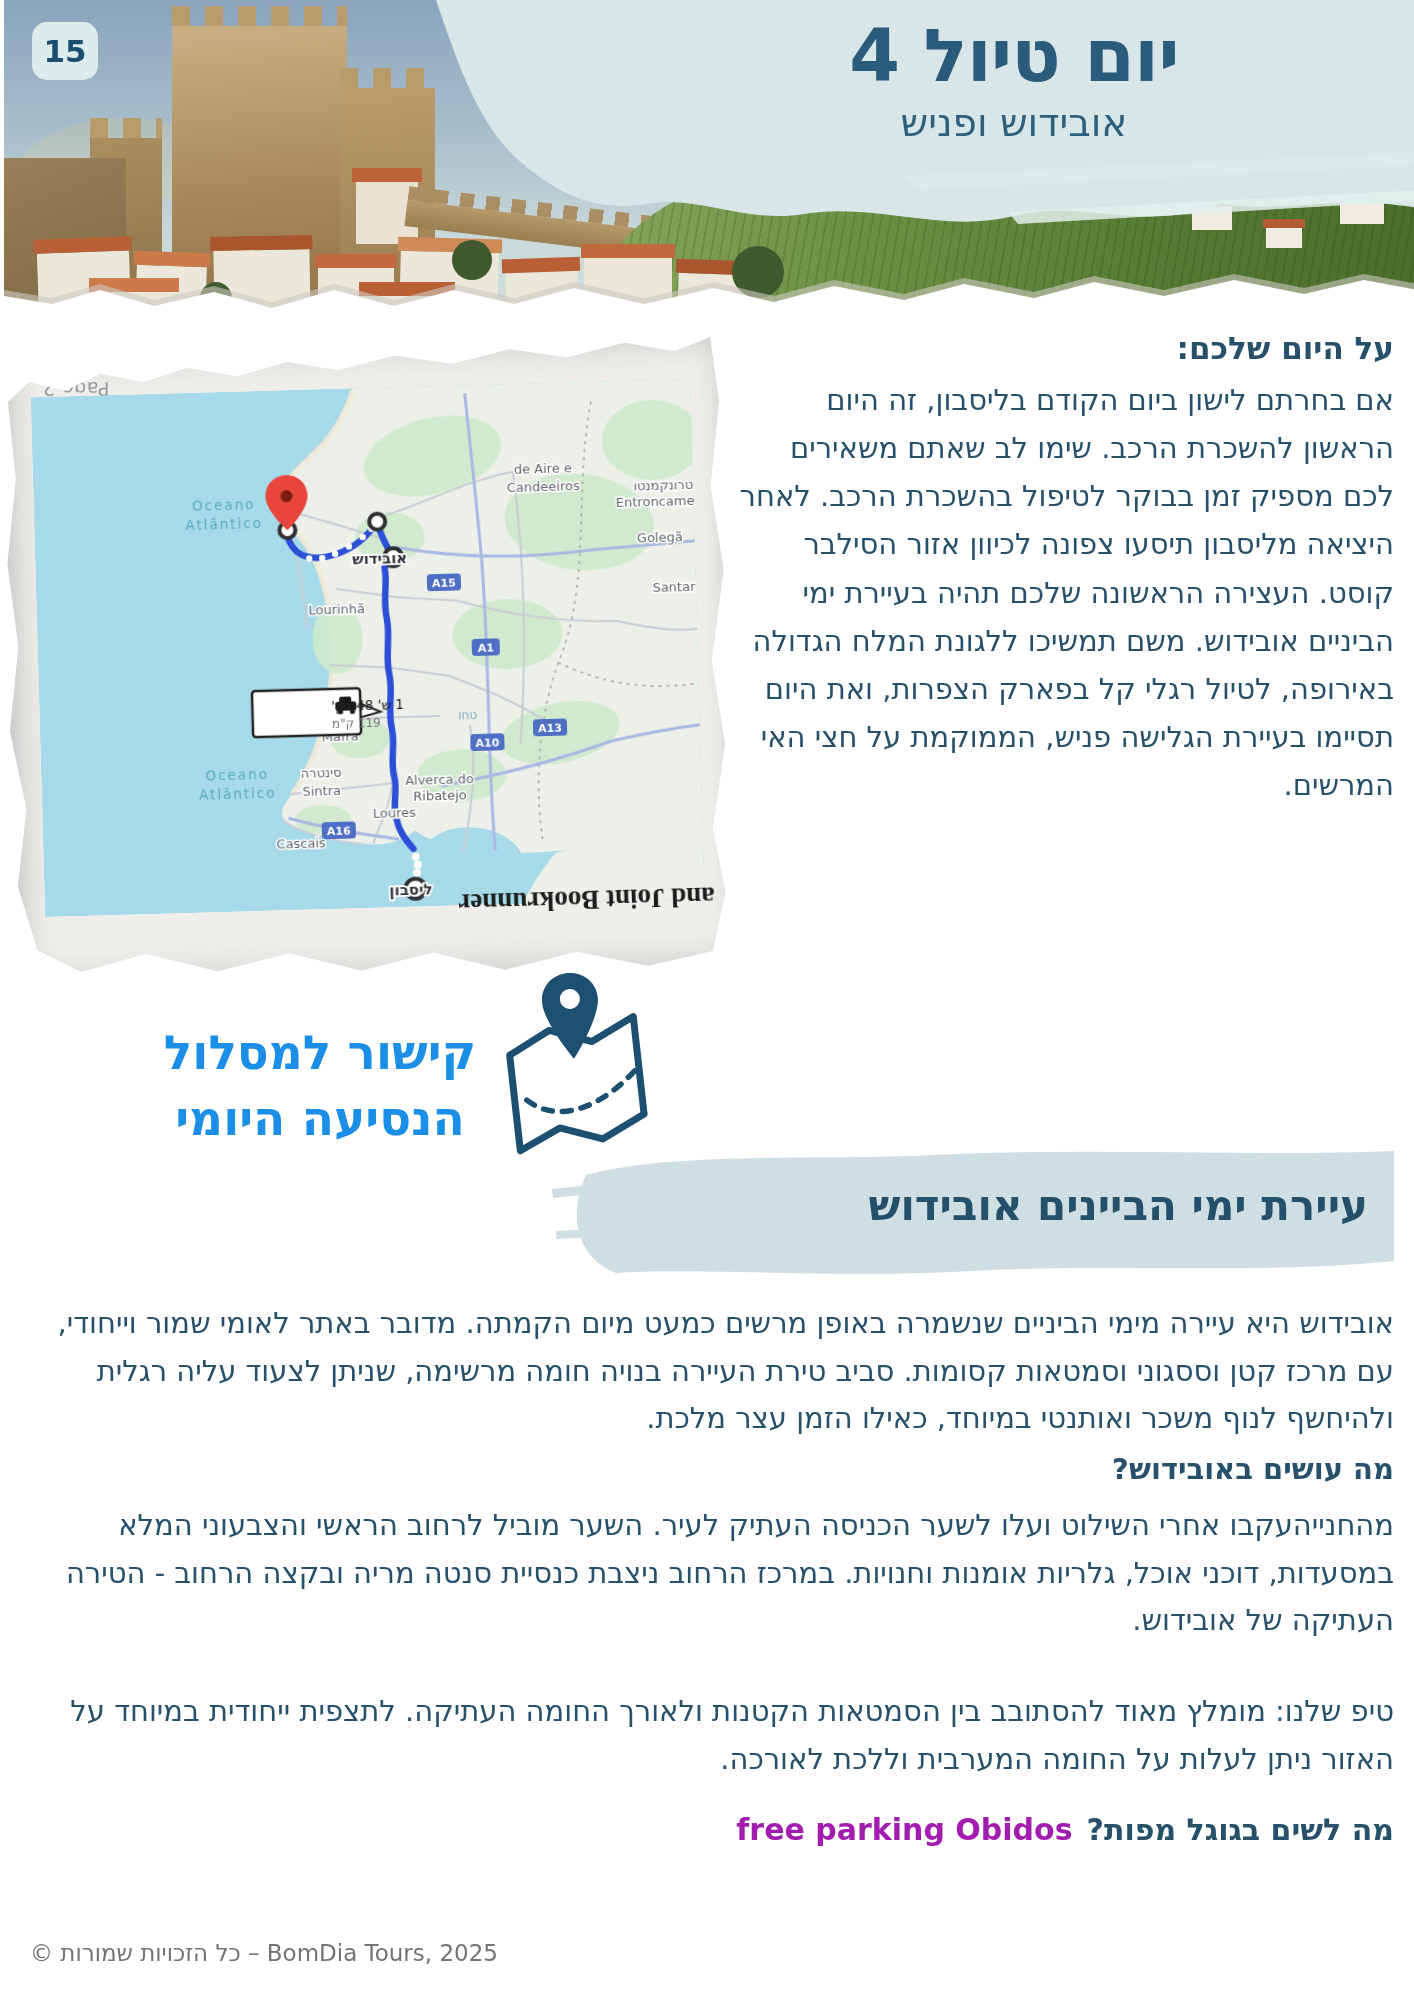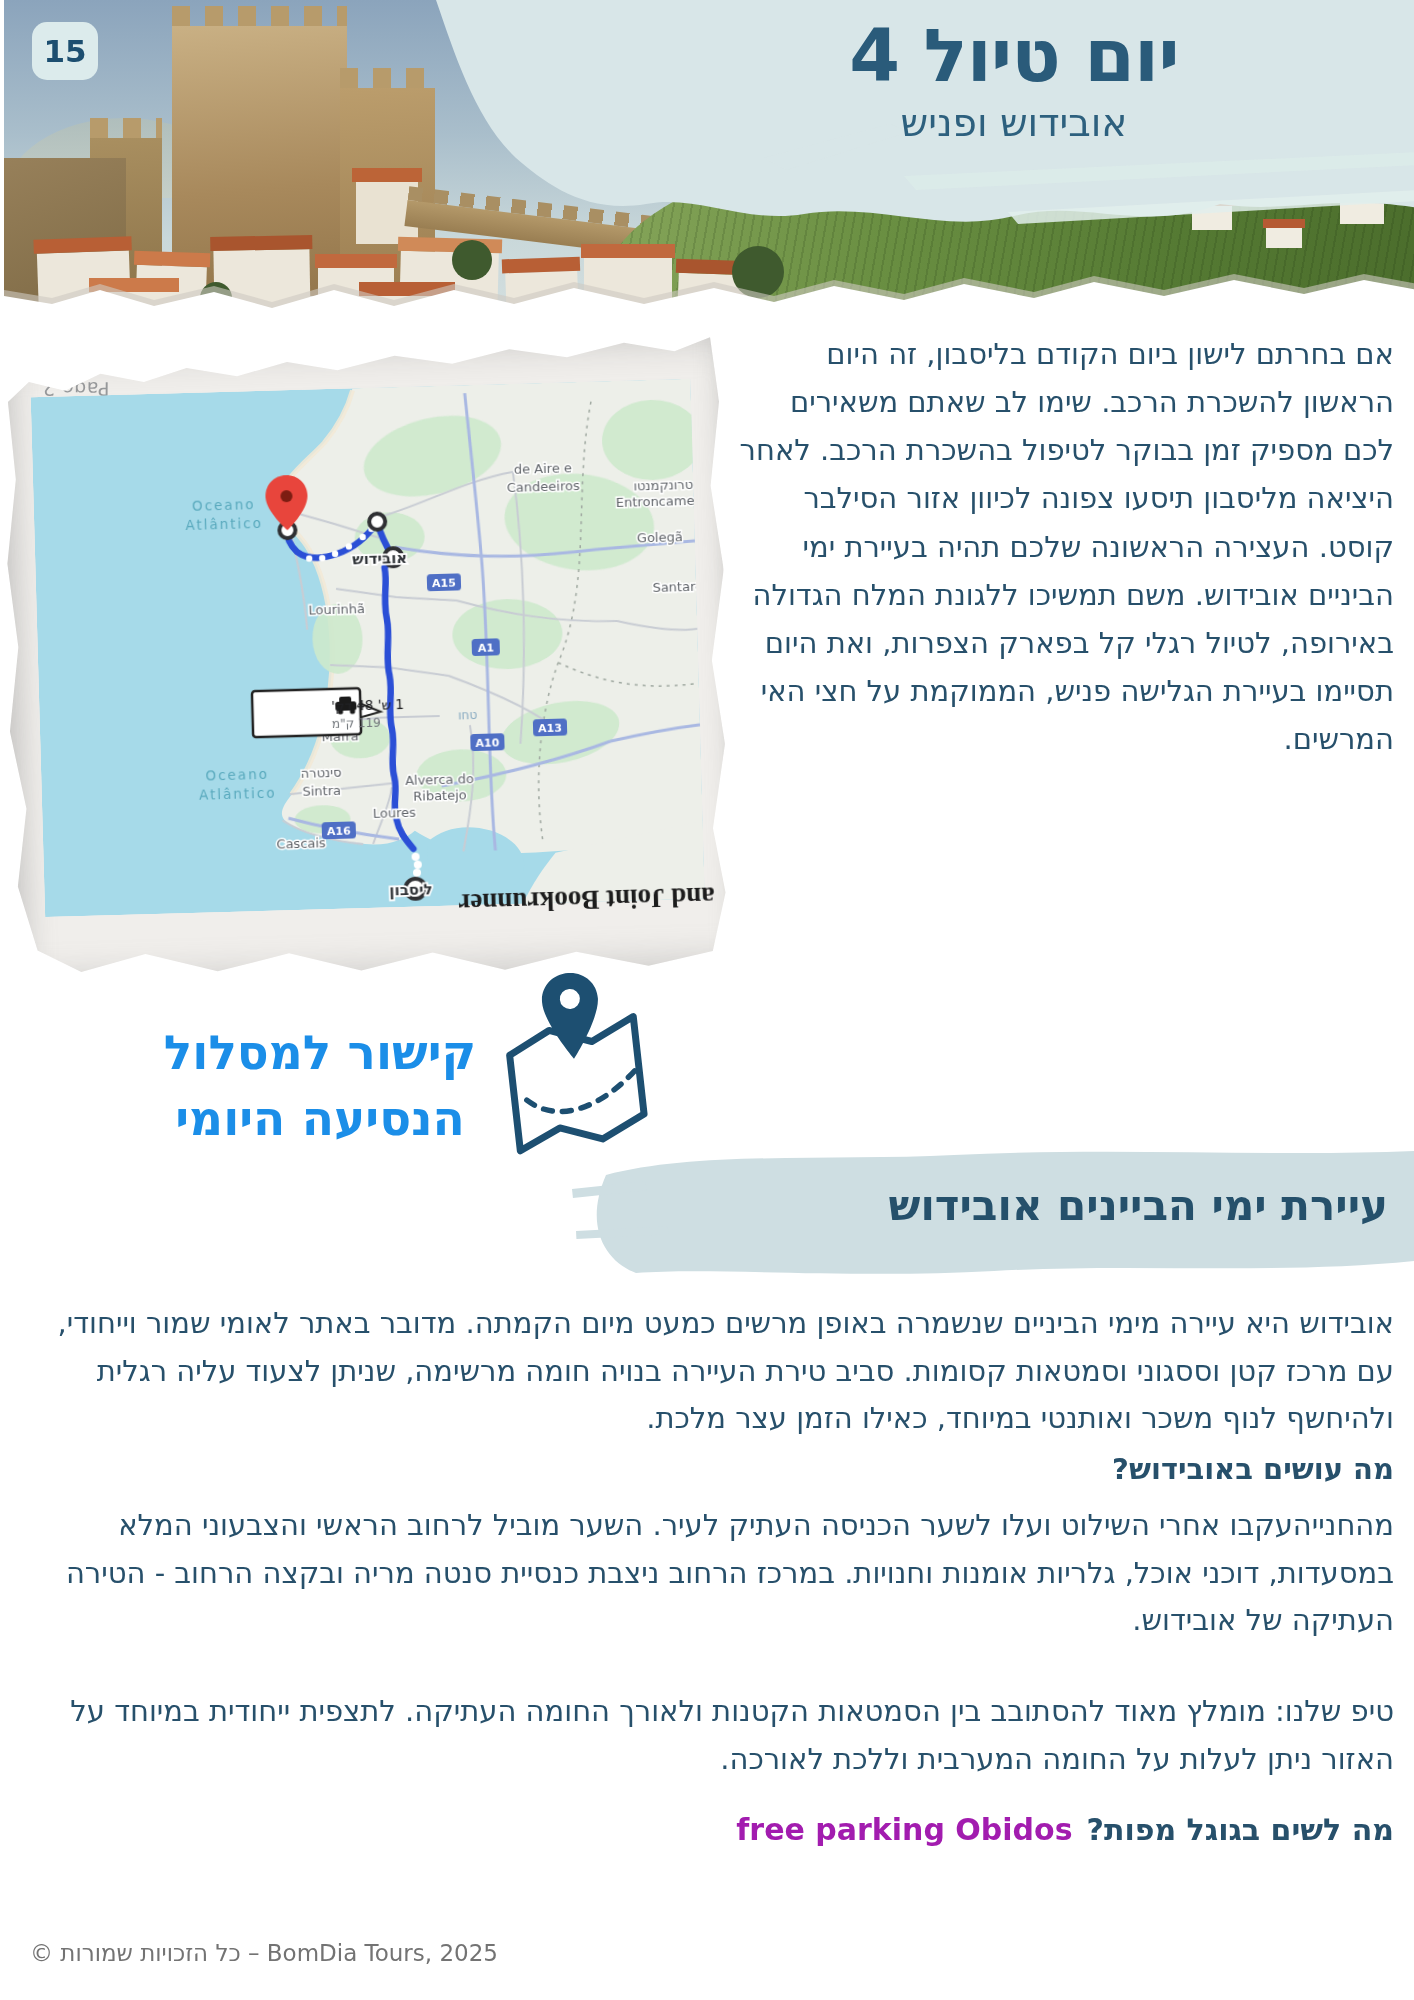--- a/index.html
+++ b/index.html
@@ -66,21 +66,21 @@
   
   .about-col { position:absolute; left:738px; top:330px; width:656px; text-align:right; color:#27506b; }
   .about-col h3 { font-size:31px; font-weight:700; margin-bottom:10px; }
   .about-col p { font-size:29px; line-height:1.66; }
 
   .route-link { position:absolute; left:100px; top:968px; width:610px; height:185px;
           display:flex; align-items:flex-end; justify-content:center; gap:20px; }
   .route-link .txt { font-size:47px; font-weight:700; color:#1b8ee8; line-height:1.42; text-align:center; }
   .link-icon { transform:rotate(-4deg); flex:0 0 auto; }
 
-  .band { position:absolute; left:572px; top:1133px; width:842px; height:152px; }
+  .band { position:absolute; left:552px; top:1133px; width:842px; height:152px; }
   .band svg.bg { position:absolute; inset:0; }
   .band .txt { position:absolute; inset:0; display:flex; align-items:center; justify-content:flex-start;
           padding:0 26px 8px 0; font-size:42px; font-weight:700; color:#25506b; }
 
   .textblock { position:absolute; left:38px; width:1356px; text-align:right; color:#27506b; }
   .textblock p { font-size:29px; line-height:1.64; }
   .tb-intro { top:1300px; }
   .tb-what-h { top:1452px; font-size:29px; font-weight:700; }
   .tb-what { top:1502px; }
   .tb-tip { top:1688px; }
@@ -302,20 +302,21 @@
           <text x="292" y="322" font-size="13.5" fill="#202124" text-anchor="end">1 ש' 48 דק'</text>
           <text x="292" y="339" font-size="12" fill="#70757a" text-anchor="end">119 ק"מ</text>
         </g>
       </svg>
     </div>
 
     <div class="newsprint">and Joint Bookrunner</div>
   </div>
 
   <div class="about-col">
+    <h3>על היום שלכם:</h3>
     <p>אם בחרתם לישון ביום הקודם בליסבון, זה היום הראשון להשכרת הרכב. שימו לב שאתם משאירים לכם מספיק זמן בבוקר לטיפול בהשכרת הרכב. לאחר היציאה מליסבון תיסעו צפונה לכיוון אזור הסילבר קוסט. העצירה הראשונה שלכם תהיה בעיירת ימי הביניים אובידוש. משם תמשיכו ללגונת המלח הגדולה באירופה, לטיול רגלי קל בפארק הצפרות, ואת היום תסיימו בעיירת הגלישה פניש, הממוקמת על חצי האי המרשים.</p>
   </div>
 
   <div class="route-link">
     <svg class="link-icon" width="150" height="190" viewBox="0 0 150 190">
       <path d="M14,88 L55,66 L97,80 L140,58 L144,156 L101,178 L59,164 L18,184 Z" fill="#ffffff" stroke="#1d4f71" stroke-width="7" stroke-linejoin="round"></path>
       <path d="M55,66 L59,164 M97,80 L101,178" stroke="#1d4f71" stroke-width="6" fill="none" opacity="0"></path>
       <path d="M28,134 C60,162 105,144 140,110" stroke="#1d4f71" stroke-width="5.5" stroke-dasharray="9 10" fill="none" stroke-linecap="round"></path>
       <path d="M78,10 C62,10 50,22 50,37 C50,58 78,96 78,96 C78,96 106,58 106,37 C106,22 94,10 78,10 Z" fill="#1d4f71"></path>
       <circle cx="78" cy="36" r="10" fill="#ffffff"></circle>

